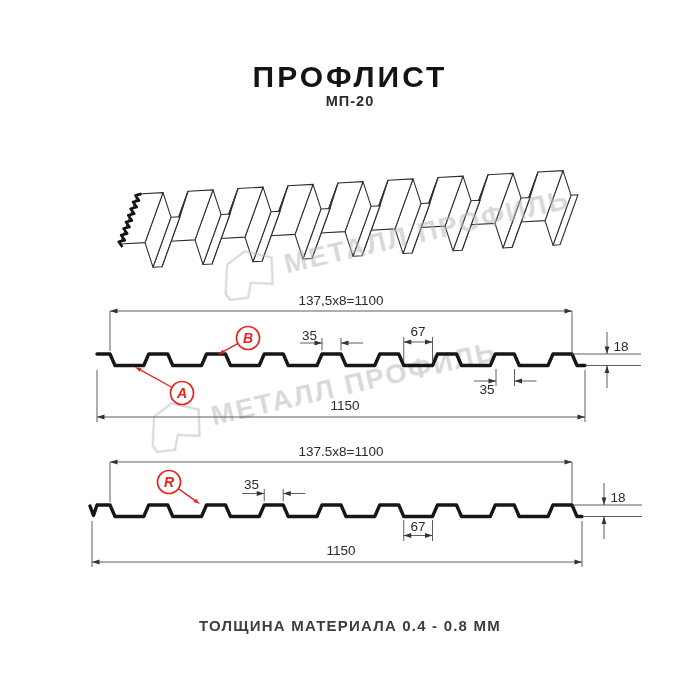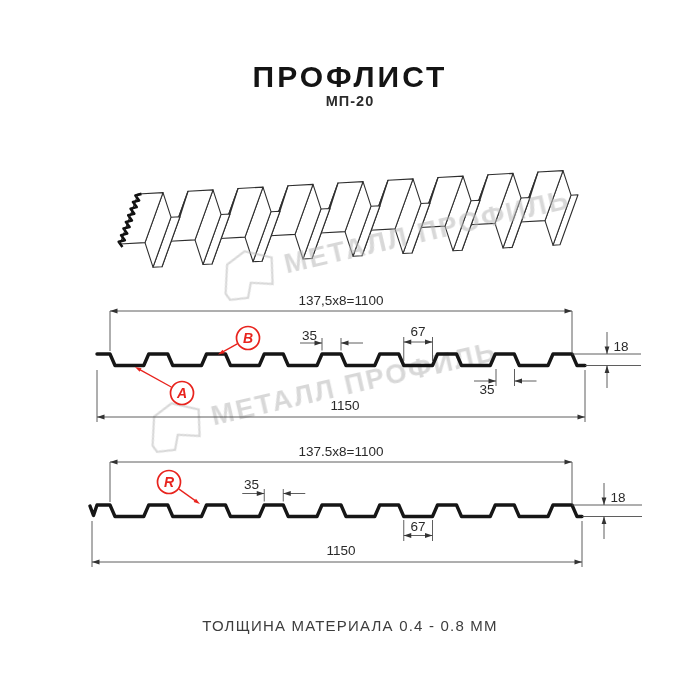--- a/index.html
+++ b/index.html
@@ -3,21 +3,21 @@
 <meta charset="utf-8">
 <style>
   html,body{margin:0;padding:0;background:#fff;}
   .page{position:relative;width:700px;height:700px;background:#fff;overflow:hidden;
         font-family:"Liberation Sans",sans-serif;}
   .title{position:absolute;top:60px;left:0;width:700px;text-align:center;
          font-size:30px;font-weight:bold;letter-spacing:3px;color:#141414;margin:0;}
   .subtitle{position:absolute;top:93px;left:0;width:700px;text-align:center;
             font-size:14.5px;font-weight:600;letter-spacing:1px;color:#2b2b2b;}
   .footer{position:absolute;top:617px;left:0;width:700px;text-align:center;
-          font-size:15px;font-weight:400;letter-spacing:1.2px;color:#3d3d3d;}
+          font-size:15px;font-weight:700;letter-spacing:1.2px;color:#3d3d3d;}
   svg{position:absolute;left:0;top:0;}
   svg text{font-family:"Liberation Sans",sans-serif;}
 </style>
 </head>
 <body>
 
 <div class="page">
   <h1 class="title">ПРОФЛИСТ</h1>
   <div class="subtitle">МП-20</div>
   <svg id="drawing" width="700" height="700" viewBox="0 0 700 700">

